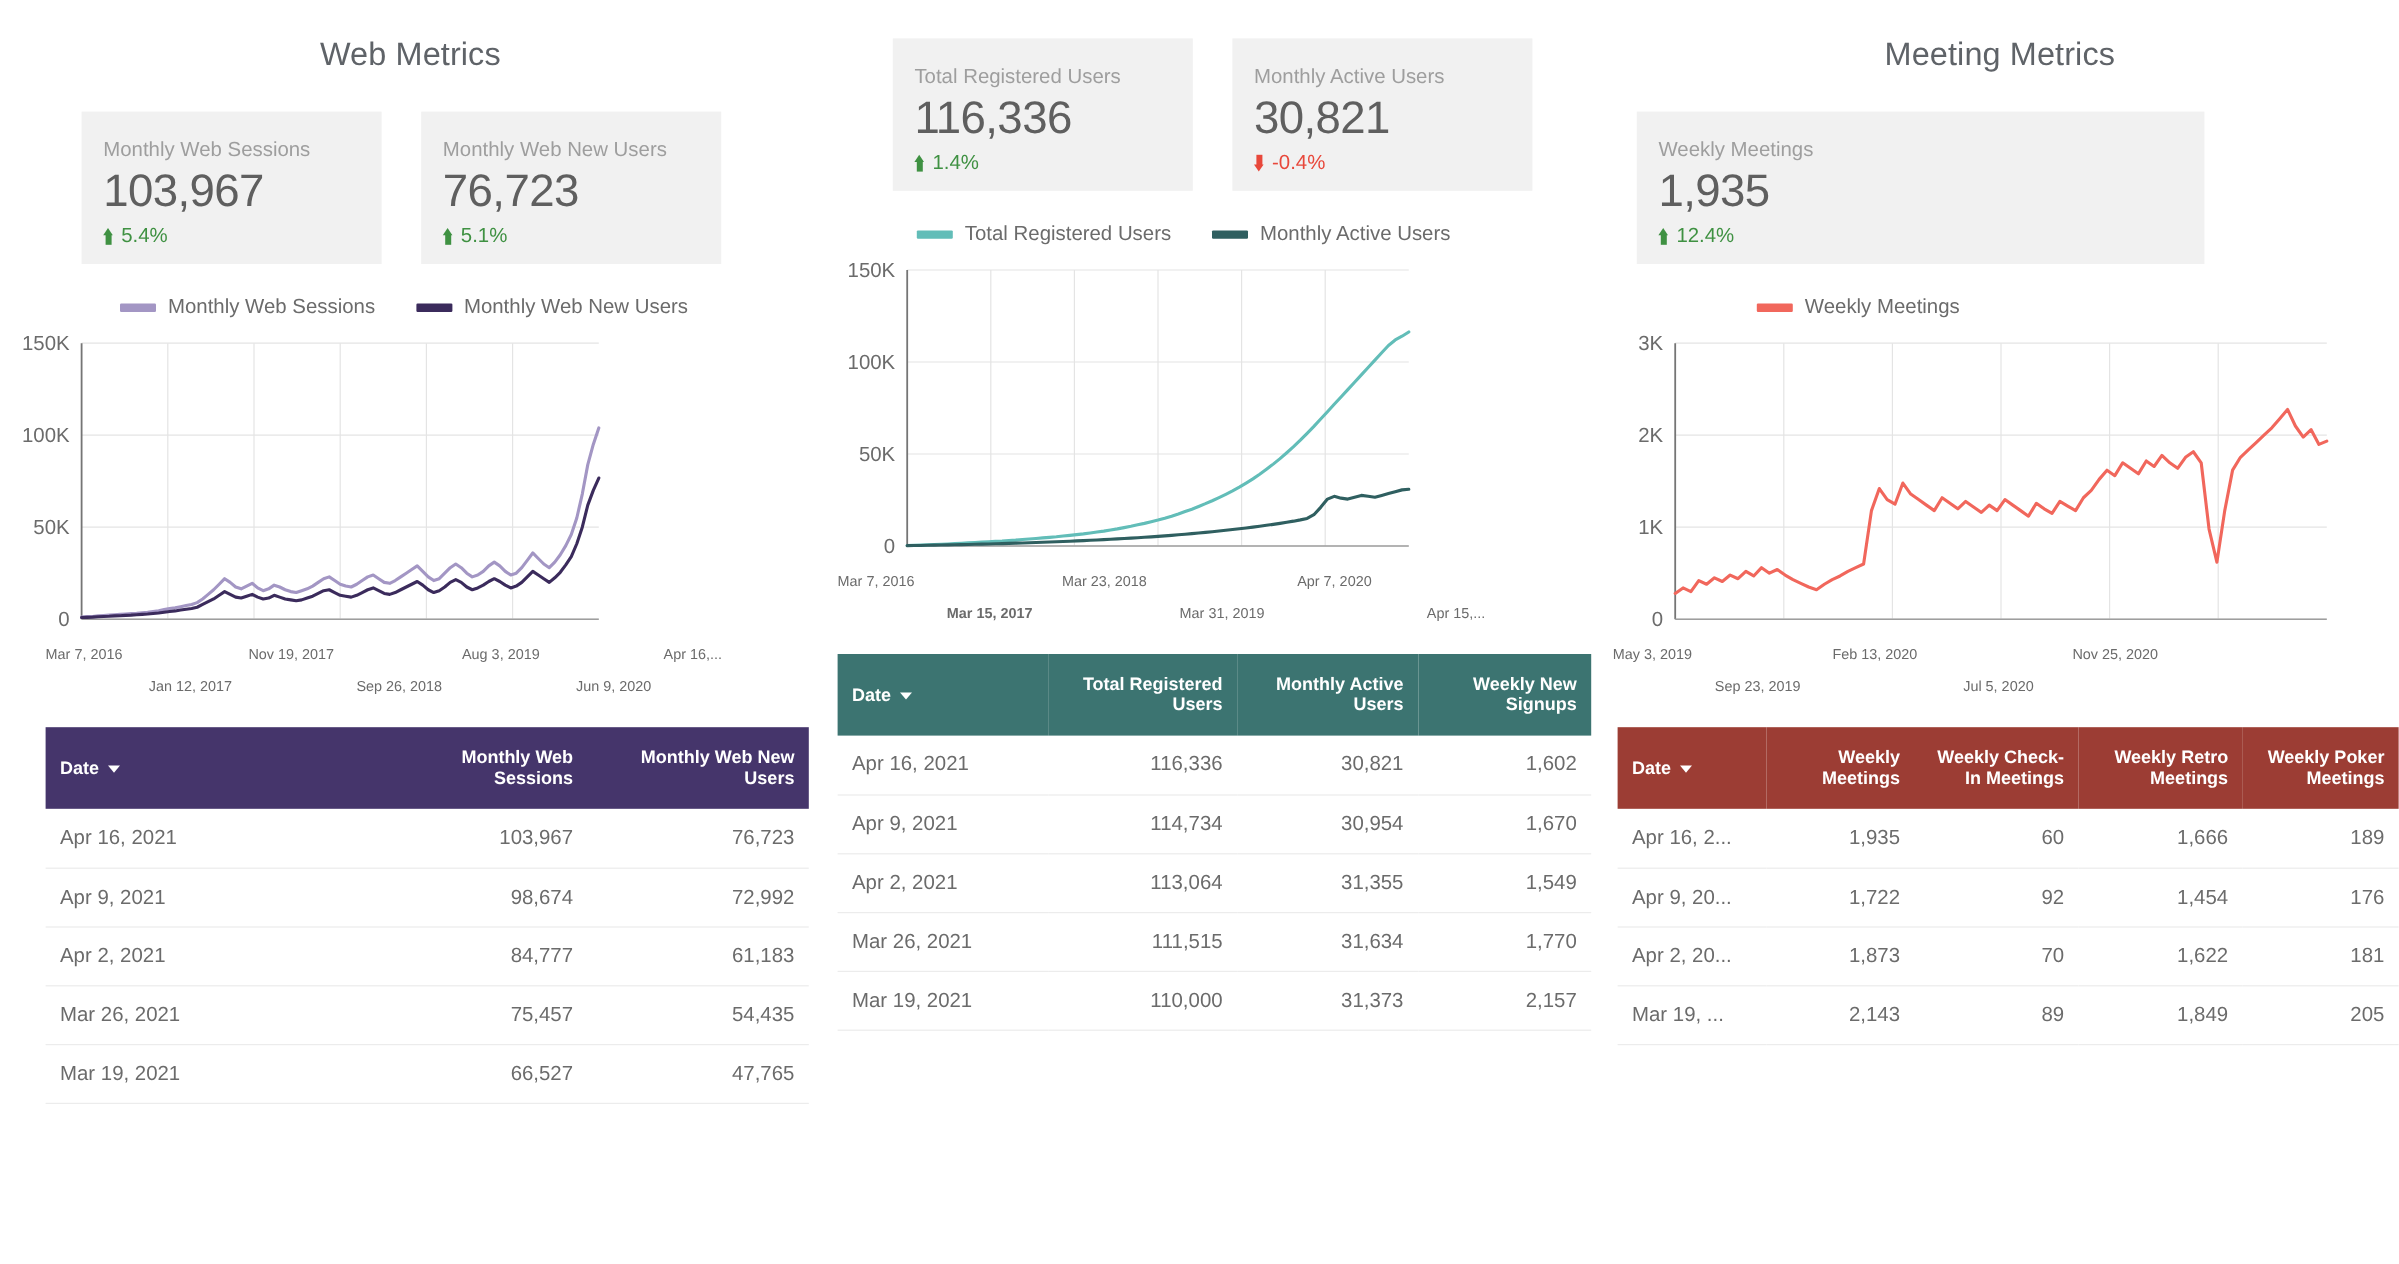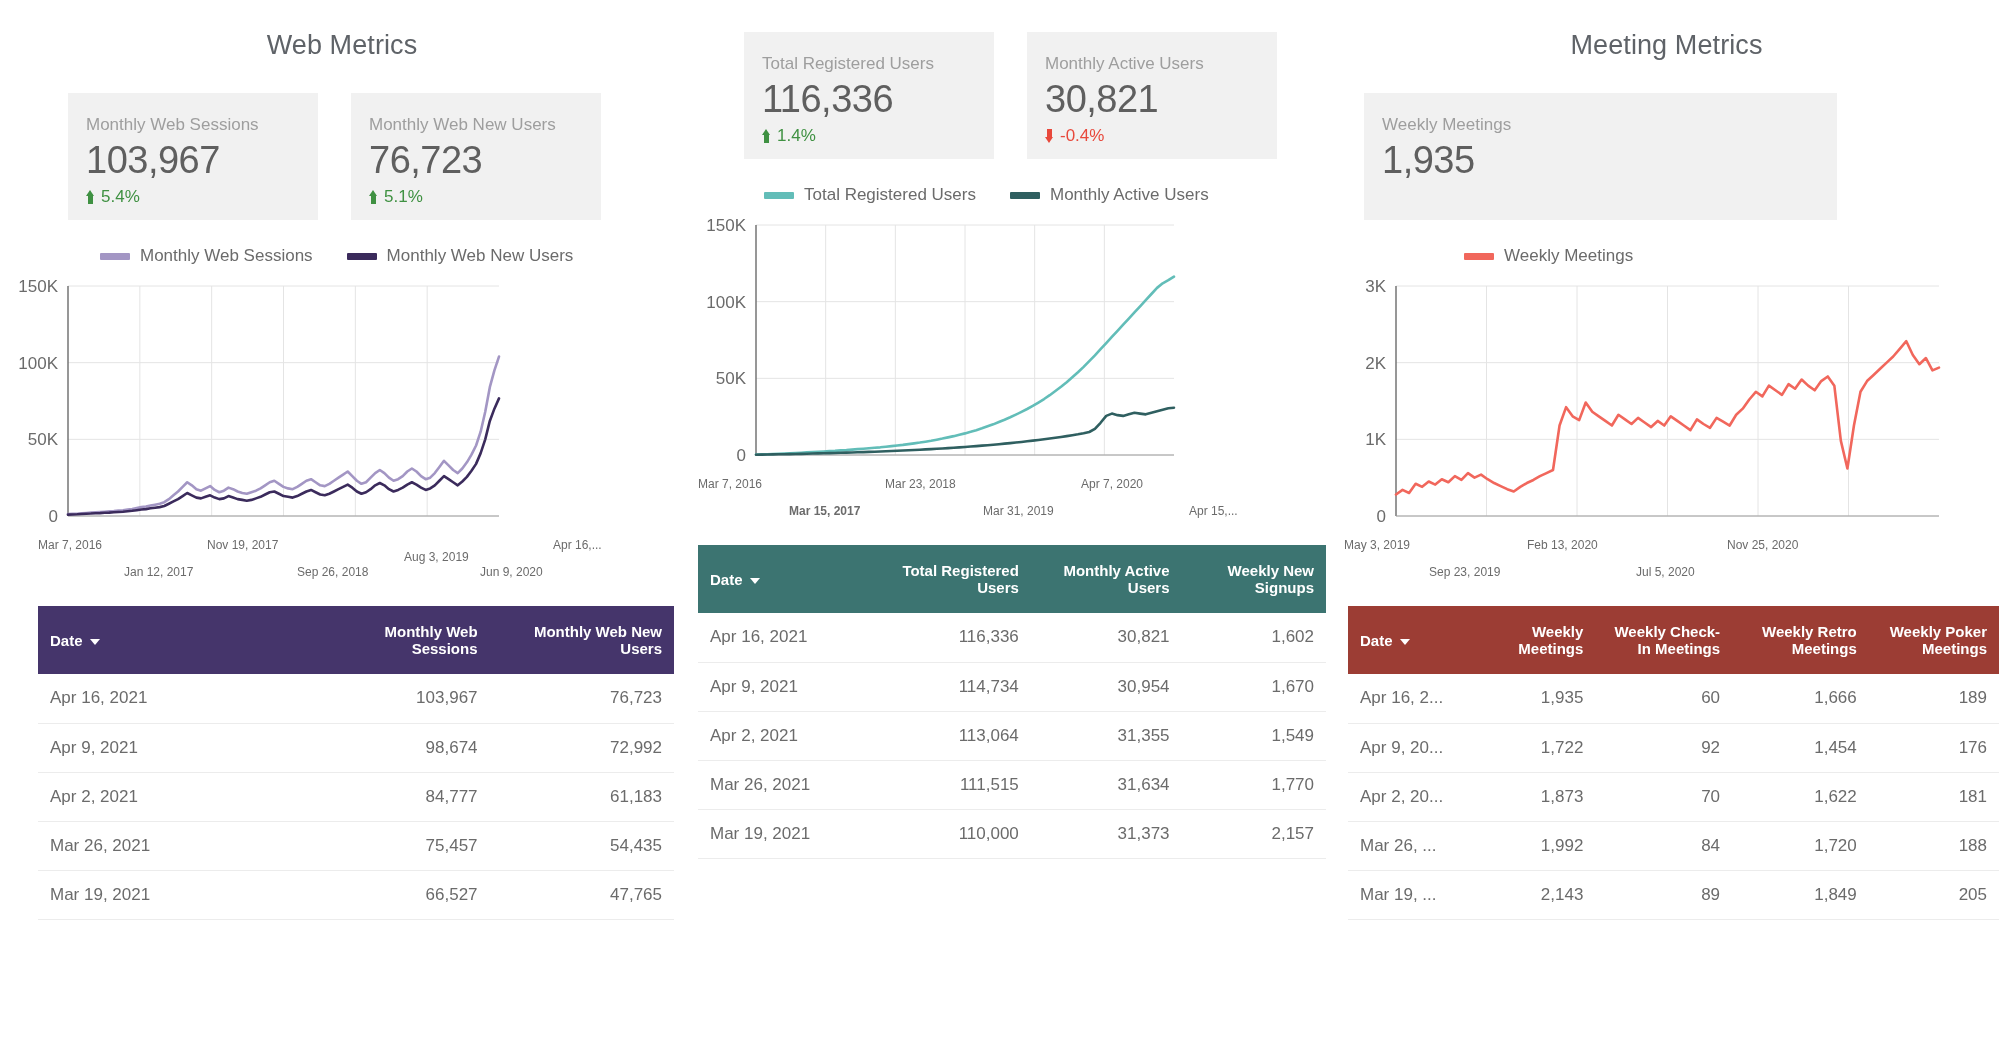--- a/index.html
+++ b/index.html
@@ -252,21 +252,21 @@
           <line x1="68" y1="8" x2="68" y2="238" stroke="#757575" stroke-width="1.5"></line>
           <line x1="68" y1="238" x2="499" y2="238" stroke="#9e9e9e" stroke-width="1.2"></line>
           <polyline points="68.00,236.16 72.59,235.85 77.17,235.70 81.76,235.24 86.34,234.93 90.93,234.63 95.51,234.32 100.10,234.01 104.68,233.71 109.27,233.40 113.85,233.09 118.44,232.63 123.02,232.17 127.61,231.56 132.19,230.95 136.78,230.03 141.36,229.11 145.95,228.49 150.53,227.57 155.12,226.65 159.70,225.73 164.29,224.20 168.87,221.13 173.46,217.30 178.04,213.47 182.63,208.87 187.21,204.27 191.80,207.33 196.38,211.17 200.97,212.70 205.55,210.40 210.14,208.10 214.72,211.93 219.31,214.23 223.89,212.70 228.48,209.63 233.06,211.17 237.65,213.47 242.23,215.00 246.82,215.77 251.40,214.23 255.99,212.70 260.57,210.40 265.16,207.33 269.74,204.27 274.33,202.73 278.91,205.80 283.50,208.87 288.09,210.40 292.67,211.17 297.26,208.87 301.84,205.80 306.43,202.73 311.01,201.20 315.60,204.27 320.18,207.33 324.77,208.10 329.35,205.80 333.94,202.73 338.52,199.67 343.11,196.60 347.69,193.53 352.28,198.13 356.86,202.73 361.45,205.80 366.03,204.27 370.62,199.67 375.20,195.07 379.79,192.00 384.37,195.07 388.96,199.67 393.54,202.73 398.13,201.20 402.71,198.13 407.30,193.53 411.88,190.47 416.47,193.53 421.05,198.13 425.64,201.20 430.22,199.67 434.81,195.07 439.39,188.93 443.98,182.80 448.56,187.40 453.15,192.00 457.73,195.07 462.32,190.47 466.90,184.33 471.49,176.67 476.07,167.47 480.66,153.67 485.24,133.73 489.83,109.20 494.41,92.33 499.00,78.58" fill="none" stroke="#a396c4" stroke-width="2.6" stroke-linejoin="round" stroke-linecap="round"></polyline>
           <polyline points="68.00,236.62 72.59,236.47 77.17,236.31 81.76,236.01 86.34,235.70 90.93,235.55 95.51,235.24 100.10,235.09 104.68,234.78 109.27,234.63 113.85,234.32 118.44,234.01 123.02,233.71 127.61,233.25 132.19,232.79 136.78,232.17 141.36,231.56 145.95,231.10 150.53,230.33 155.12,229.72 159.70,229.11 164.29,228.03 168.87,225.73 173.46,223.43 178.04,221.13 182.63,218.07 187.21,215.00 191.80,217.30 196.38,219.60 200.97,220.37 205.55,218.83 210.14,217.30 214.72,219.60 219.31,221.13 223.89,220.37 228.48,218.07 233.06,219.60 237.65,221.13 242.23,221.90 246.82,222.67 251.40,221.90 255.99,220.37 260.57,218.83 265.16,216.53 269.74,214.23 274.33,213.47 278.91,215.77 283.50,218.07 288.09,218.83 292.67,219.60 297.26,218.07 301.84,215.77 306.43,213.47 311.01,211.93 315.60,214.23 320.18,216.53 324.77,217.30 329.35,215.77 333.94,213.47 338.52,211.17 343.11,208.87 347.69,206.57 352.28,209.63 356.86,213.47 361.45,215.77 366.03,214.23 370.62,211.17 375.20,207.33 379.79,205.03 384.37,207.33 388.96,211.17 393.54,213.47 398.13,211.93 402.71,209.63 407.30,206.57 411.88,204.27 416.47,206.57 421.05,209.63 425.64,211.93 430.22,210.40 434.81,207.33 439.39,202.73 443.98,198.13 448.56,201.20 453.15,204.27 457.73,207.33 462.32,203.50 466.90,198.90 471.49,192.77 476.07,185.87 480.66,175.13 485.24,161.33 489.83,142.93 494.41,130.67 499.00,120.36" fill="none" stroke="#3b2b5c" stroke-width="2.6" stroke-linejoin="round" stroke-linecap="round"></polyline>
         </svg>
     </div>
 
     <div class="x-labels">
       <span style="left:38px;  top:0px;">Mar 7, 2016</span>
       <span style="left:207px; top:0px;">Nov 19, 2017</span>
-      <span style="left:385px; top:12px;margin-left:19px;">Aug 3, 2019</span>
+      <span style="left:385px; top:0px;">Aug 3, 2019</span>
       <span style="left:553px; top:0px;">Apr 16,...</span>
       <span style="left:124px; top:27px;">Jan 12, 2017</span>
       <span style="left:297px; top:27px;text-align:center;">Sep 26, 2018</span>
       <span style="left:480px; top:27px;">Jun 9, 2020</span>
     </div>
 
     <div class="table-wrap">
       <table class="metrics">
         <colgroup>
             <col style="width:42%">
@@ -430,20 +430,24 @@
     </div>
   </div>
 
   <div class="panel panel-meet">
     <div class="section-title">Meeting Metrics</div>
 
     <div class="scorecard-row">
       <div class="scorecard wide">
         <div class="sc-label">Weekly Meetings</div>
         <div class="sc-value">1,935</div>
+        <div class="sc-delta up">
+          <span class="arrow up"></span>
+          <span>12.4%</span>
+        </div>
       </div>
     </div>
 
     <div class="legend">
       <div class="legend-item">
         <span class="legend-swatch" style="background:#f1675c"></span>
         <span class="legend-label">Weekly Meetings</span>
       </div>
     </div>
 
@@ -512,27 +516,20 @@
             <td class="col-num">176</td>
           </tr>
           <tr>
             <td class="col-date">Apr 2, 20...</td>
             <td class="col-num">1,873</td>
             <td class="col-num">70</td>
             <td class="col-num">1,622</td>
             <td class="col-num">181</td>
           </tr>
           <tr>
-            <td class="col-date">Mar 26, ...</td>
-            <td class="col-num">1,992</td>
-            <td class="col-num">84</td>
-            <td class="col-num">1,720</td>
-            <td class="col-num">188</td>
-          </tr>
-          <tr>
             <td class="col-date">Mar 19, ...</td>
             <td class="col-num">2,143</td>
             <td class="col-num">89</td>
             <td class="col-num">1,849</td>
             <td class="col-num">205</td>
           </tr>
         </tbody>
       </table>
     </div>
   </div>

